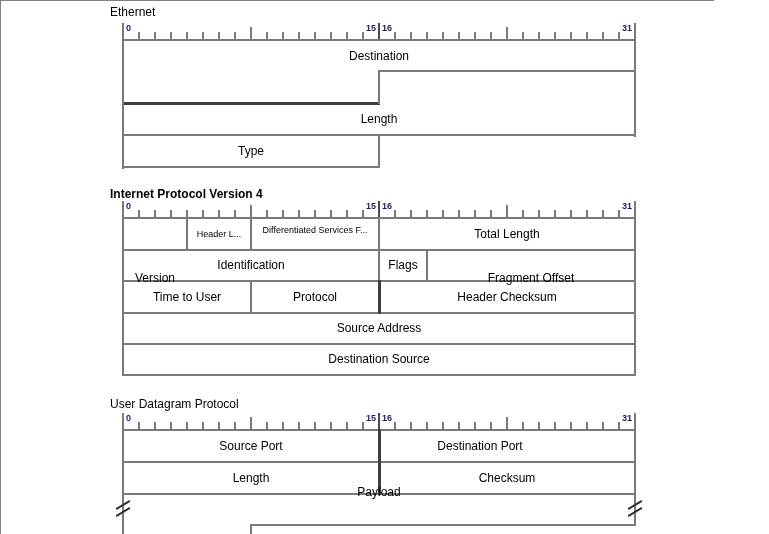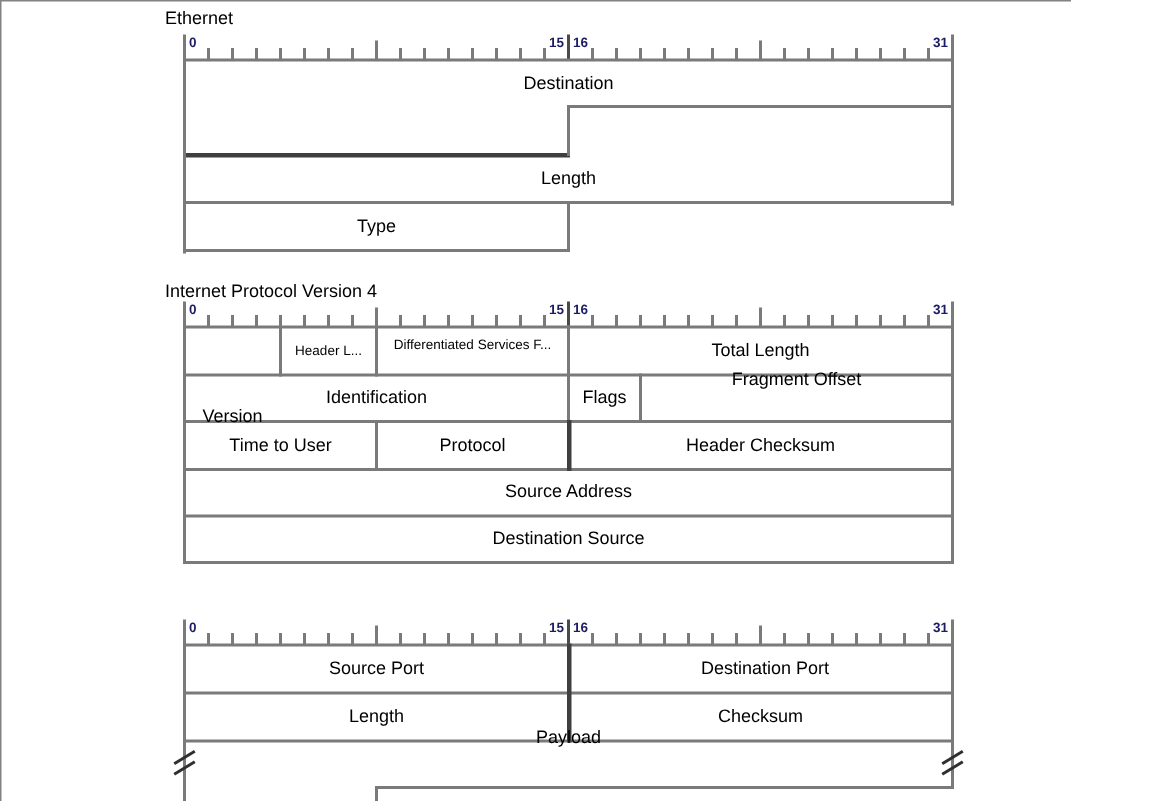--- a/index.html
+++ b/index.html
@@ -95,21 +95,21 @@
   <div class="hl" style="left:122px;top:166px;width:258px;"></div>
   <div class="vl" style="left:122px;top:39px;height:130px;"></div>
   <div class="vl" style="left:634px;top:39px;height:98px;"></div>
   <div class="vl" style="left:378px;top:70px;height:34px;"></div>
   <div class="vl" style="left:378px;top:134px;height:34px;"></div>
 
   <div class="flabel" style="left:379px;top:56px;">Destination</div>
   <div class="flabel" style="left:379px;top:119px;">Length</div>
   <div class="flabel" style="left:251px;top:151px;">Type</div>
 
-  <div class="title" style="left:110px;top:187px;">Internet Protocol Version 4</div>
+  <div class="title" style="left:110px;top:187px;font-weight:bold;">Internet Protocol Version 4</div>
 
   <div class="ruler" style="left:123px;top:201px;">
     <div class="rlabel" style="left:3px;">0</div>
     <div class="rlabel" style="right:259px;">15</div>
     <div class="rlabel" style="left:259px;">16</div>
     <div class="rlabel" style="right:3px;">31</div>
   <div class="tick" style="left: -1px; width: 2px; height: 17px; background: rgb(122, 122, 122);"></div>
       <div class="tick" style="left: 15px; width: 2px; height: 8px; background: rgb(122, 122, 122);"></div>
       <div class="tick" style="left: 31px; width: 2px; height: 8px; background: rgb(122, 122, 122);"></div>
       <div class="tick" style="left: 47px; width: 2px; height: 8px; background: rgb(122, 122, 122);"></div>
@@ -159,27 +159,28 @@
   <div class="vl" style="left:426px;top:249px;height:33px;"></div>
   <div class="vl" style="left:250px;top:280px;height:34px;"></div>
   <div class="vl bold" style="left:378px;top:280px;height:34px;"></div>
 
   <div class="flabel" style="left:155px;top:234px;margin-top:44px;">Version</div>
   <div class="flabel small" style="left:219px;top:234px;">Header L...</div>
   <div class="flabel small" style="left:315px;top:230px;">Differentiated Services F...</div>
   <div class="flabel" style="left:507px;top:234px;">Total Length</div>
   <div class="flabel" style="left:251px;top:265px;">Identification</div>
   <div class="flabel" style="left:403px;top:265px;">Flags</div>
-  <div class="flabel" style="left:531px;top:253px;">Fragment Offset</div>
+  <div class="flabel" style="left:531px;top:278px;">Fragment Offset</div>
   <div class="flabel" style="left:187px;top:297px;">Time to User</div>
   <div class="flabel" style="left:315px;top:297px;">Protocol</div>
   <div class="flabel" style="left:507px;top:297px;">Header Checksum</div>
   <div class="flabel" style="left:379px;top:328px;">Source Address</div>
   <div class="flabel" style="left:379px;top:359px;">Destination Source</div>
 
+  <div class="title" style="left:110px;top:397px;">User Datagram Protocol</div>
 
   <div class="ruler" style="left:123px;top:413px;">
     <div class="rlabel" style="left:3px;">0</div>
     <div class="rlabel" style="right:259px;">15</div>
     <div class="rlabel" style="left:259px;">16</div>
     <div class="rlabel" style="right:3px;">31</div>
   <div class="tick" style="left: -1px; width: 2px; height: 17px; background: rgb(122, 122, 122);"></div>
       <div class="tick" style="left: 15px; width: 2px; height: 8px; background: rgb(122, 122, 122);"></div>
       <div class="tick" style="left: 31px; width: 2px; height: 8px; background: rgb(122, 122, 122);"></div>
       <div class="tick" style="left: 47px; width: 2px; height: 8px; background: rgb(122, 122, 122);"></div>
@@ -222,21 +223,21 @@
   <div class="vl" style="left:634px;top:429px;height:97px;"></div>
   <div class="vl bold" style="left:378px;top:429px;height:66px;"></div>
   <div class="vl" style="left:250px;top:524px;height:10px;"></div>
 
   <div class="brk" style="left:115px;top:504px;"></div>
   <div class="brk" style="left:115px;top:511px;"></div>
   <div class="brk" style="left:627px;top:504px;"></div>
   <div class="brk" style="left:627px;top:511px;"></div>
 
   <div class="flabel" style="left:251px;top:446px;">Source Port</div>
-  <div class="flabel" style="left:510px;top:446px;text-align:center;">Destination Port</div>
+  <div class="flabel" style="left:480px;top:446px;text-align:center;">Destination Port</div>
   <div class="flabel" style="left:251px;top:478px;">Length</div>
   <div class="flabel" style="left:507px;top:478px;">Checksum</div>
   <div class="flabel" style="left:379px;top:492px;">Payload</div>
 
   <div class="sbar">
     <div class="sbtn">
       <div class="chev"></div>
     </div>
     <div class="sthumb"></div>
   </div>

